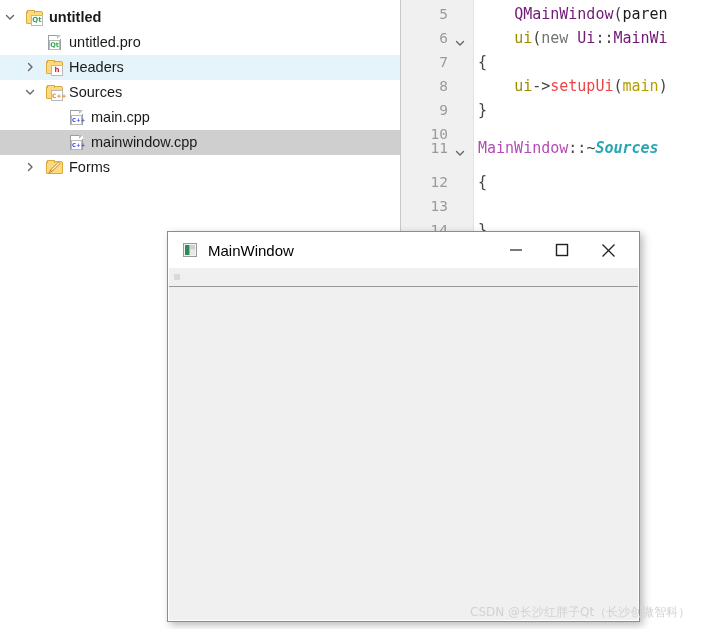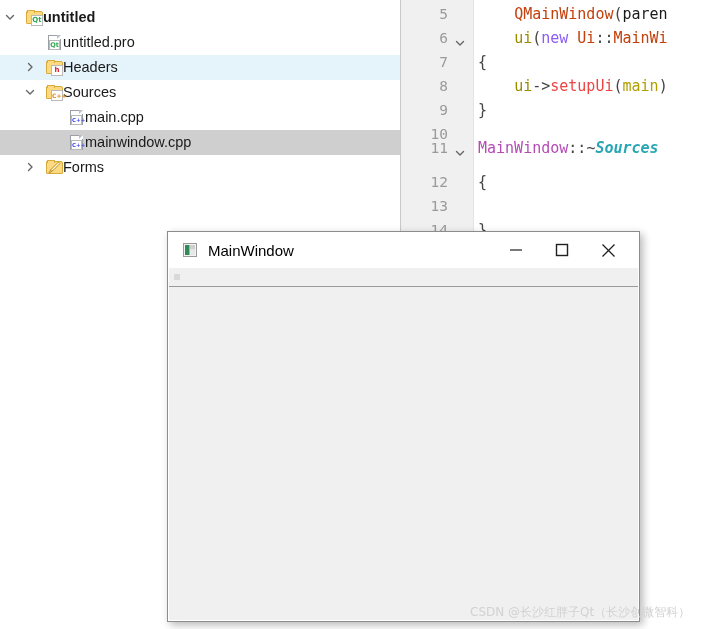--- a/index.html
+++ b/index.html
@@ -23,21 +23,21 @@
   }
   .tree-row.selected{background:#cfcfcf;}
   .tree-row.hovered{background:#e5f3fb;}
   .twisty{
     width:14px;height:14px;flex:0 0 14px;
     display:inline-block;position:relative;
   }
   .twisty svg{display:block;}
   .ticon{
     width:17px;height:17px;flex:0 0 17px;
-    position:relative;margin-right:0;
+    position:relative;margin-right:6px;
   }
   .tlabel{display:inline-block;line-height:1;}
   .tlabel.bold{font-weight:bold;}
 
   
   .folder{
     position:absolute;left:0;top:2px;width:17px;height:13px;
     background:#fdd97f;
     border:1px solid #d9ab3c;
     border-radius:1px 2px 1px 1px;
@@ -99,22 +99,22 @@
   .lnum{
     position:absolute;left:0;width:48px;text-align:right;
     color:#9a9a9a;font-family:"DejaVu Sans Mono", monospace;font-size:14.5px;
   }
   .fold{
     position:absolute;left:54px;width:14px;height:24px;color:#444;
   }
   .ctext{
     position:absolute;left:78px;white-space:pre;
   }
-  .tk-type{color:#c2410c;}
-  .tk-kw2{color:#8b5cf6;}
+  .tk-type{color:#701a75;}
+  .tk-kw2{color:#737373;}
   .tk-fn{color:#ef4444;}
   .tk-plain{color:#1a1a1a;}
   .tk-var{color:#9c8b00;}
   .tk-cls{color:#b54bb5;}
   .tk-dtor{color:#29a6b3;font-style:italic;font-weight:bold;}
   .tk-this{color:#b1a000;}
   .tk-punct{color:#444444;}
 
   
   #mainwindow-dialog{

